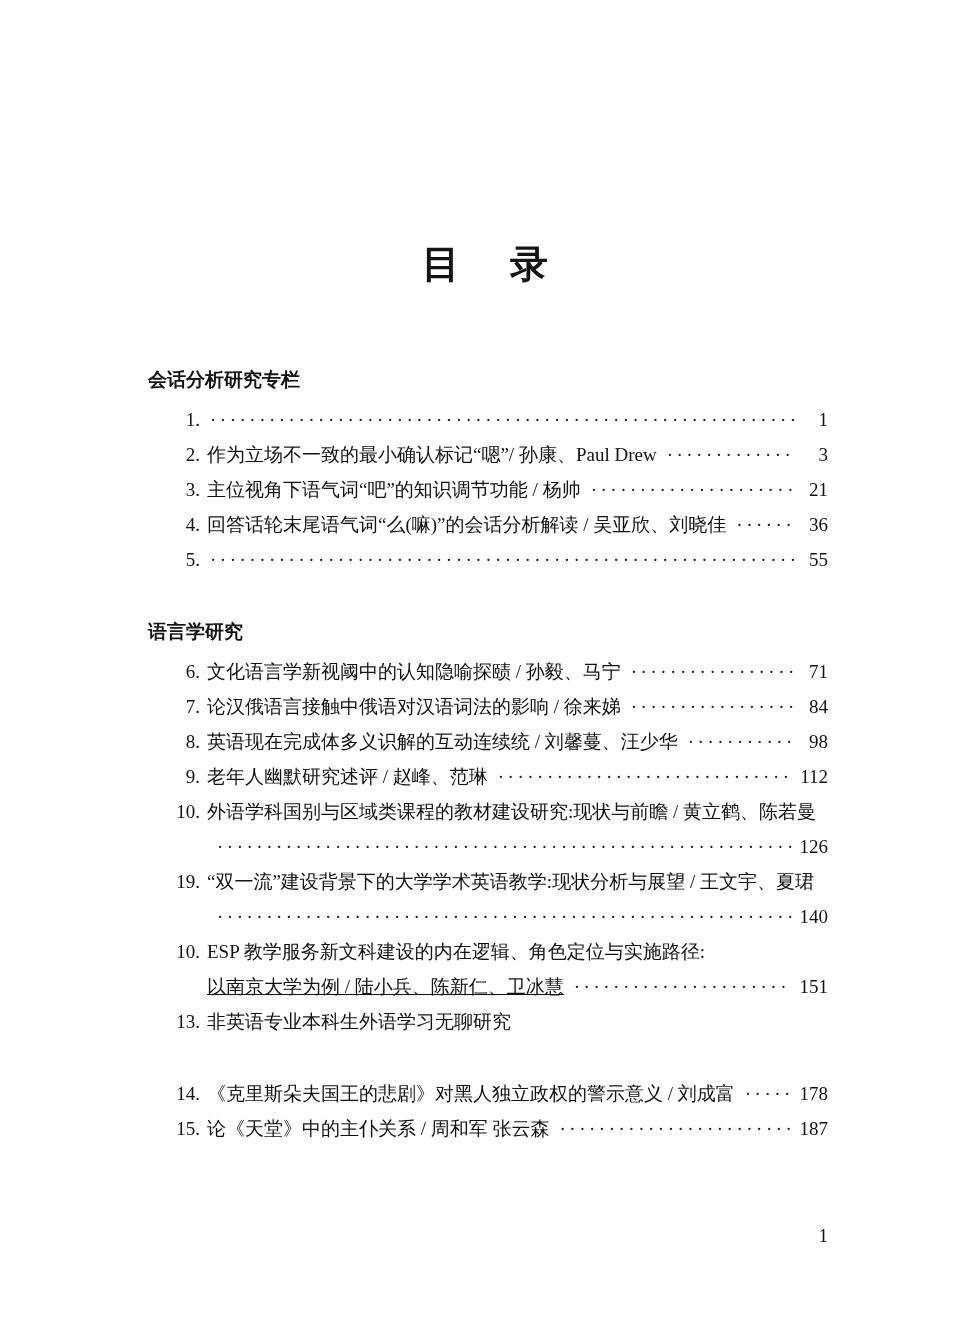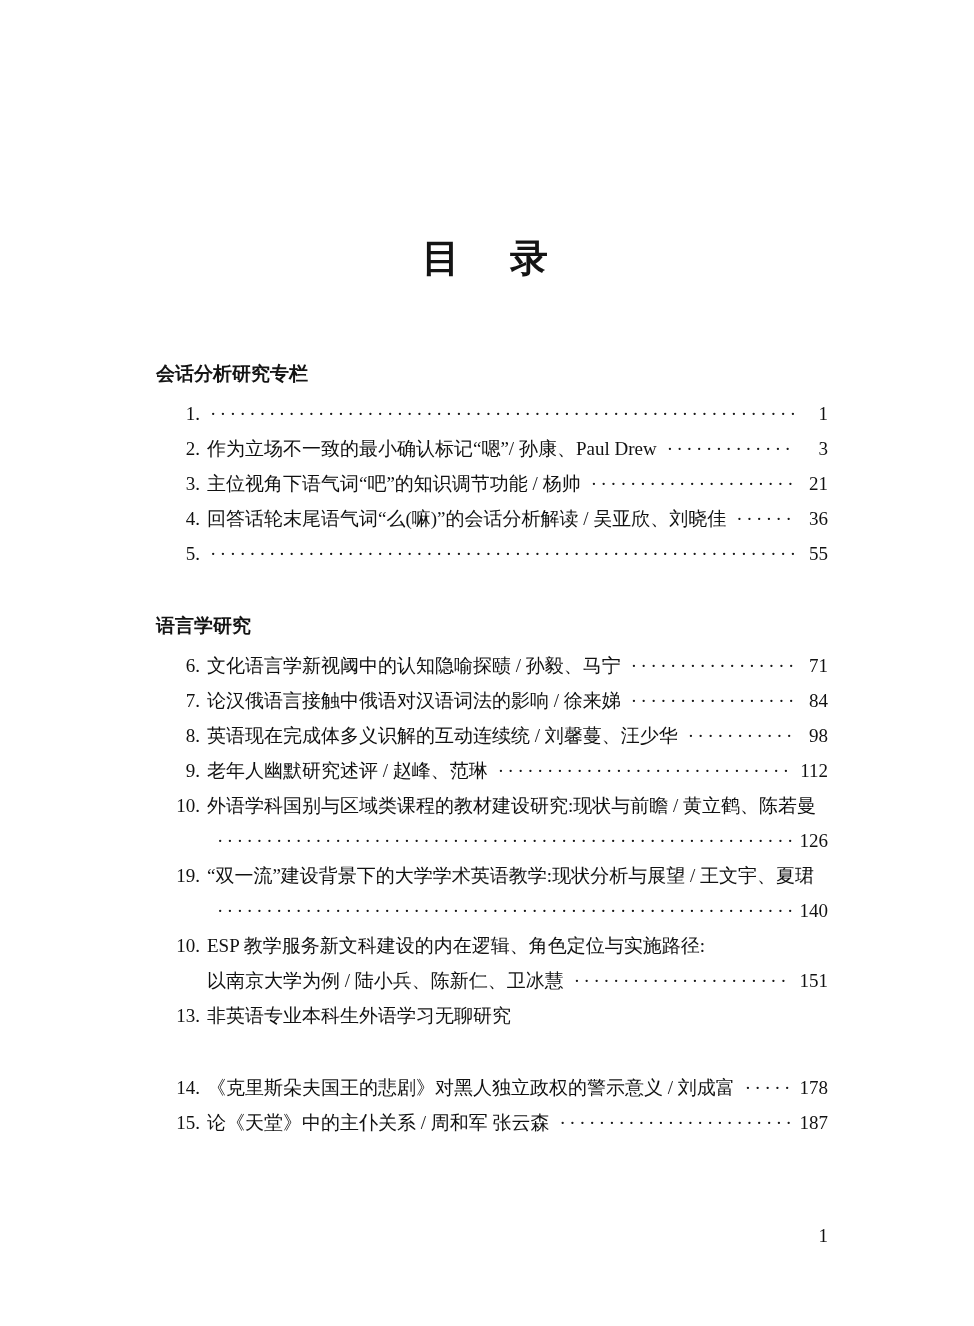--- a/index.html
+++ b/index.html
@@ -12,21 +12,21 @@
     width: 974px;
     height: 1326px;
     background: #ffffff;
     color: #111111;
     font-family: "Liberation Serif", "DejaVu Serif", serif;
     overflow: hidden;
   }
   .content {
     position: absolute;
     left: 148px;
-    top: 6px;
+    top: 12px;
     width: 680px;
   }
   .doc-title {
     margin: 228px 0 0 0;
     text-align: center;
     font-size: 38px;
     font-weight: 700;
     letter-spacing: 6px;
     line-height: 48px;
     color: #141414;
@@ -35,21 +35,21 @@
     margin-top: 48px;
   }
   .toc-section:first-child {
     margin-top: 80px;
   }
   .section-heading {
     font-family: "Liberation Sans", "DejaVu Sans", sans-serif;
     font-weight: 700;
     font-size: 19px;
     line-height: 24px;
-    margin: 0 0 16px 8px;
+    margin: 0 0 16px 0;
     color: #141414;
   }
   .toc-line {
     display: flex;
     align-items: baseline;
     font-size: 19px;
     line-height: 24px;
     margin-bottom: 11px;
     padding-left: 24px;
   }
@@ -61,20 +61,21 @@
   .entry-text {
     flex: none;
     margin-left: 7px;
     white-space: nowrap;
   }
   .toc-line.cont {
     padding-left: 59px;
   }
   .toc-line.cont .entry-text {
     margin-left: 0;
+    text-decoration: underline;
   }
   .leader {
     flex: 1 1 auto;
     overflow: hidden;
     white-space: nowrap;
     margin: 0 8px 0 10px;
     letter-spacing: 3.5px;
     color: #1a1a1a;
   }
   .leader::after {

